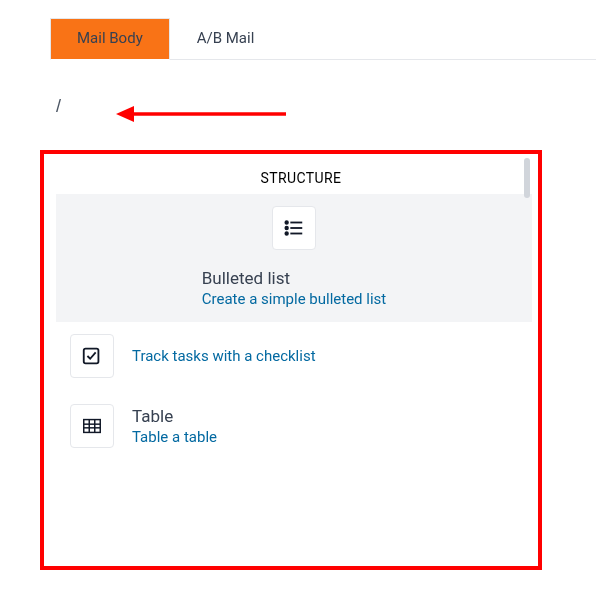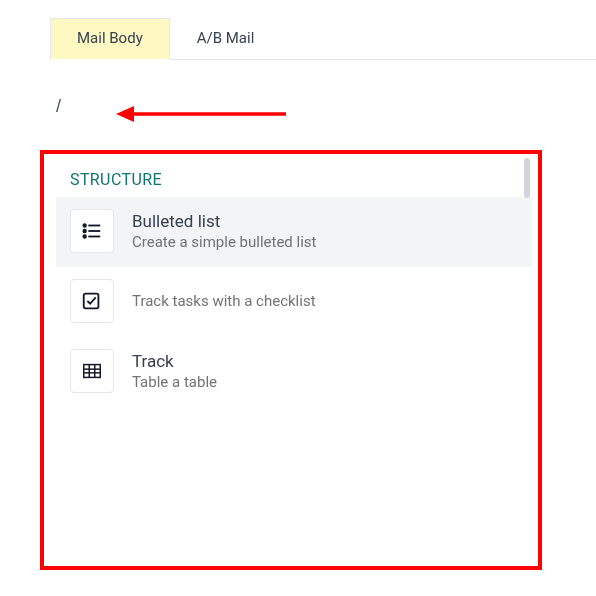--- a/index.html
+++ b/index.html
@@ -22,21 +22,21 @@
     border: 1px solid transparent;
     border-bottom: none;
     font-size: 15px;
     color: #374151;
     position: relative;
     margin-bottom: -1px;
     cursor: pointer;
   }
   .tab.active {
     border-color: #e5e7eb;
-    background: #fef9c3;
+    background: #f97316;
     border-bottom: 1px solid #ffffff;
   }
   .body-area {
     position: relative;
     margin: 36px 0 0 50px;
   }
   .slash {
     font-family: Arial, sans-serif;
     font-size: 18px;
     color: #4b5563;
@@ -71,49 +71,51 @@
   .menu-scroll {
     position: absolute;
     right: 2px;
     top: 2px;
     width: 6px;
     height: 40px;
     background: #d1d5db;
     border-radius: 3px;
   }
   .menu-header {
-    font-size: 16px;
+    font-size: 14px;
     letter-spacing: 0.4px;
-    color: #0f766e;
+    color: #000000;
     padding: 14px 0 8px 14px;
+    text-align: center;
   }
   .menu-item {
     display: flex;
     align-items: center;
     gap: 18px;
     padding: 12px 14px 14px 14px;
     cursor: pointer;
   }
   .menu-item.hover {
     background: #f3f4f6;
+    flex-direction: column;
   }
   .icon-box {
     width: 44px; height: 44px;
     border: 1px solid #e5e7eb;
     border-radius: 4px;
     display: flex;
     align-items: center;
     justify-content: center;
     background: #ffffff;
     flex-shrink: 0;
   }
   .icon-box svg { width: 22px; height: 22px; }
   .menu-item-texts { display: flex; flex-direction: column; gap: 2px; }
   .menu-item-title { font-size: 17px; color: #374151; }
-  .menu-item-desc { font-size: 15px; color: #737373; }
+  .menu-item-desc { font-size: 15px; color: #0369a1; }
 </style>
 </head>
 <body>
 
 <div class="tabs">
   <div class="tab active">Mail Body</div>
   <div class="tab">A/B Mail</div>
 </div>
 
 <div class="body-area">
@@ -162,19 +164,19 @@
     <div class="icon-box">
       <svg viewBox="0 0 24 24" stroke="#111827" stroke-width="1.6" fill="none">
         <rect x="3" y="5" width="18" height="14"></rect>
         <line x1="3" y1="10" x2="21" y2="10"></line>
         <line x1="3" y1="14" x2="21" y2="14"></line>
         <line x1="9" y1="5" x2="9" y2="19"></line>
         <line x1="15" y1="5" x2="15" y2="19"></line>
       </svg>
     </div>
     <div class="menu-item-texts">
-      <div class="menu-item-title">Track</div>
+      <div class="menu-item-title">Table</div>
       <div class="menu-item-desc">Table a table</div>
     </div>
   </div>
 </div>
 
 <div class="red-box"></div>
 
 </body></html>

